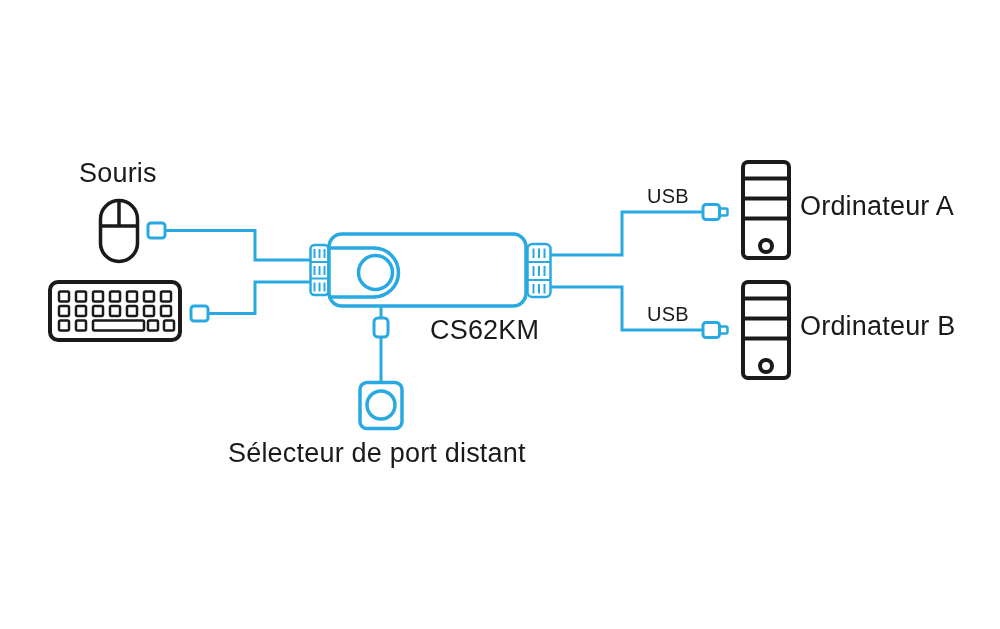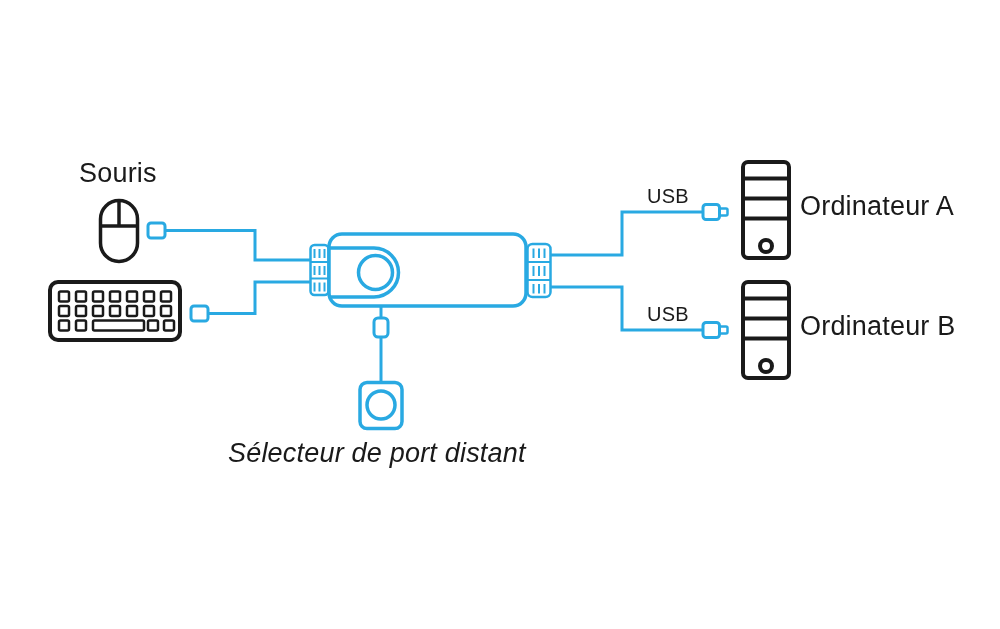--- a/index.html
+++ b/index.html
@@ -138,22 +138,23 @@
       <rect x="374" y="318" width="14" height="19" rx="4"></rect>
       <line x1="381" y1="337" x2="381" y2="383"></line>
       <rect x="360" y="382.5" width="42" height="46" rx="7" stroke-width="3.5"></rect>
       <circle cx="381" cy="405" r="14" stroke-width="3.5"></circle>
     </g>
   </svg>
 
   <div class="lbl" style="left:79px; top:159px; font-size:27px;">Souris</div>
 
 
+  <div class="lbl" style="left:430px; top:316px; font-size:27px;">CS62KM</div>
 
-  <div class="lbl" style="left:228px; top:439px; font-size:27px;font-style:italic;">Sélecteur de port distant</div>
+  <div class="lbl" style="left:228px; top:439px; font-size:27px;">Sélecteur de port distant</div>
 
   <div class="lbl" style="left:647px; top:185px; font-size:20px;">USB</div>
 
   <div class="lbl" style="left:647px; top:303px; font-size:20px;">USB</div>
 
   <div class="lbl" style="left:800px; top:312px; font-size:27px;">Ordinateur B</div>
 
   <div class="lbl" style="left:800px; top:192px; font-size:27px;">Ordinateur A</div>
 
 </div>

